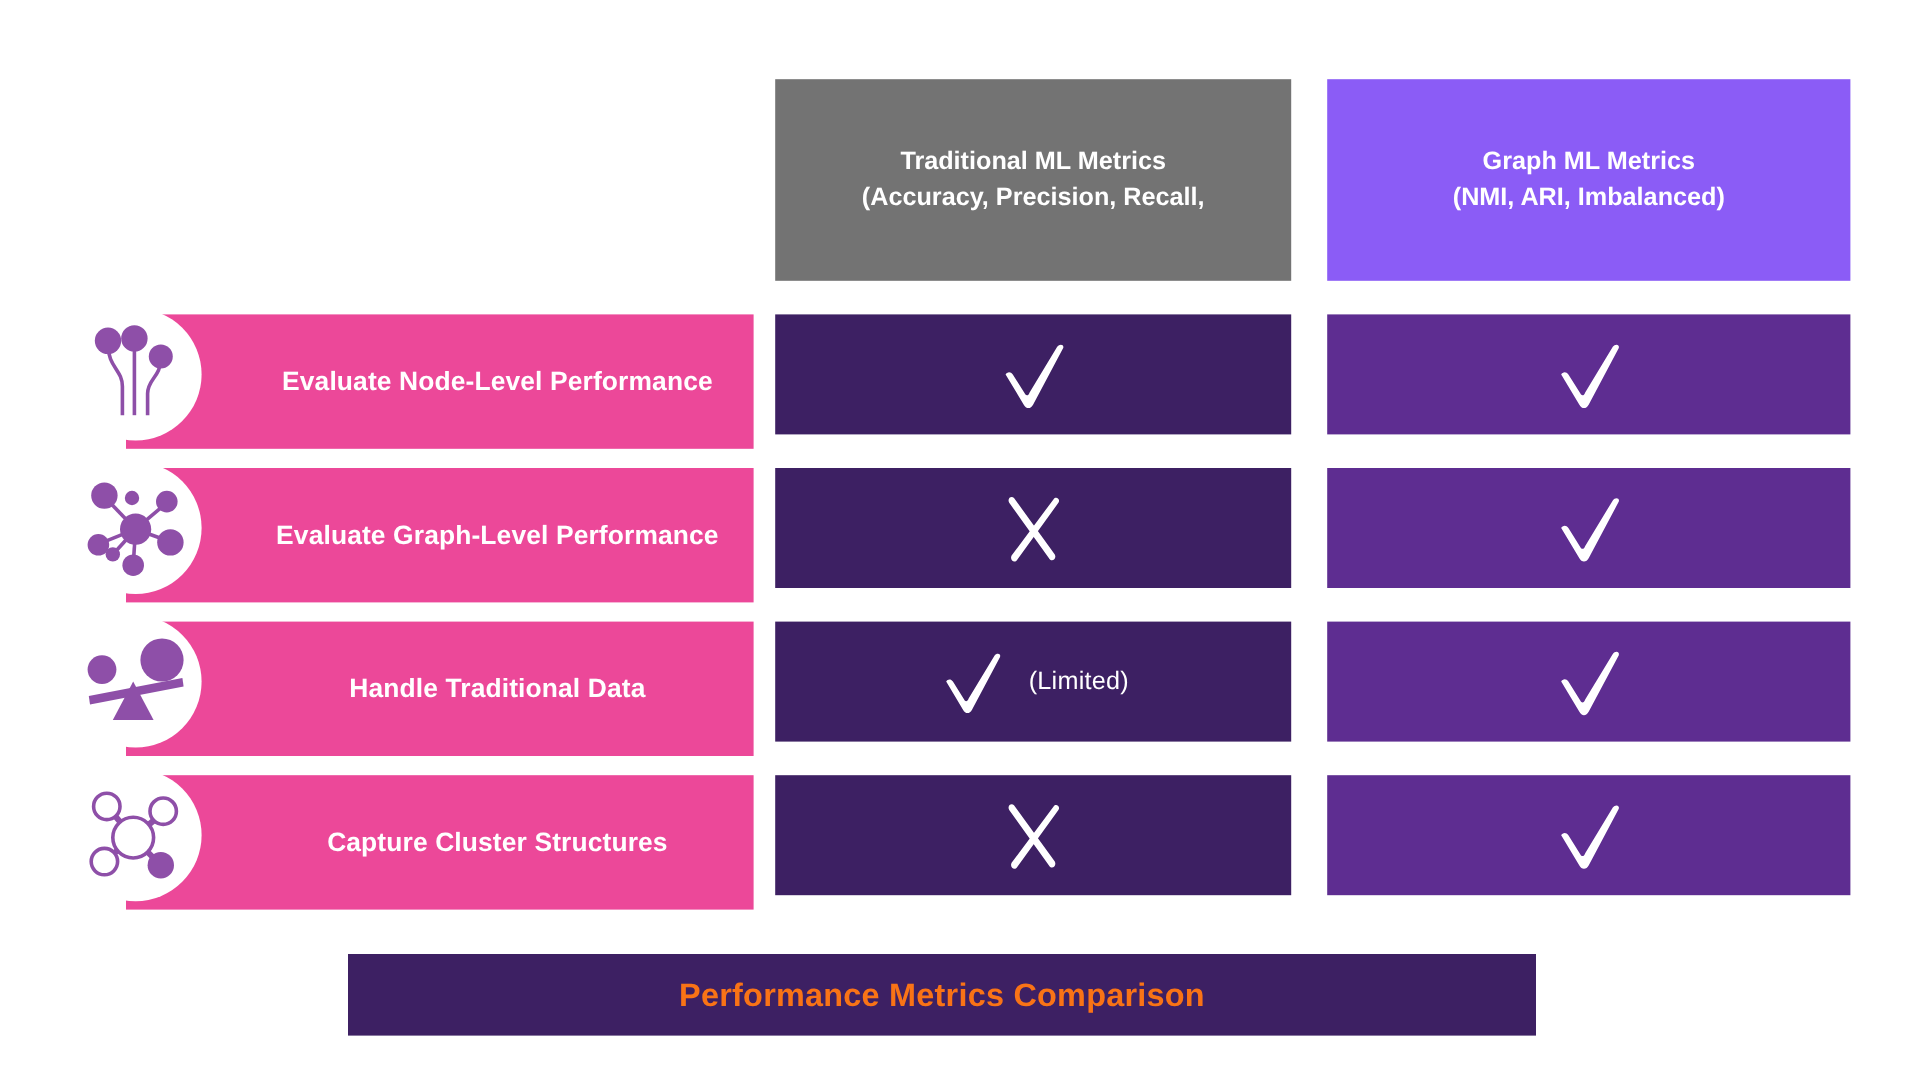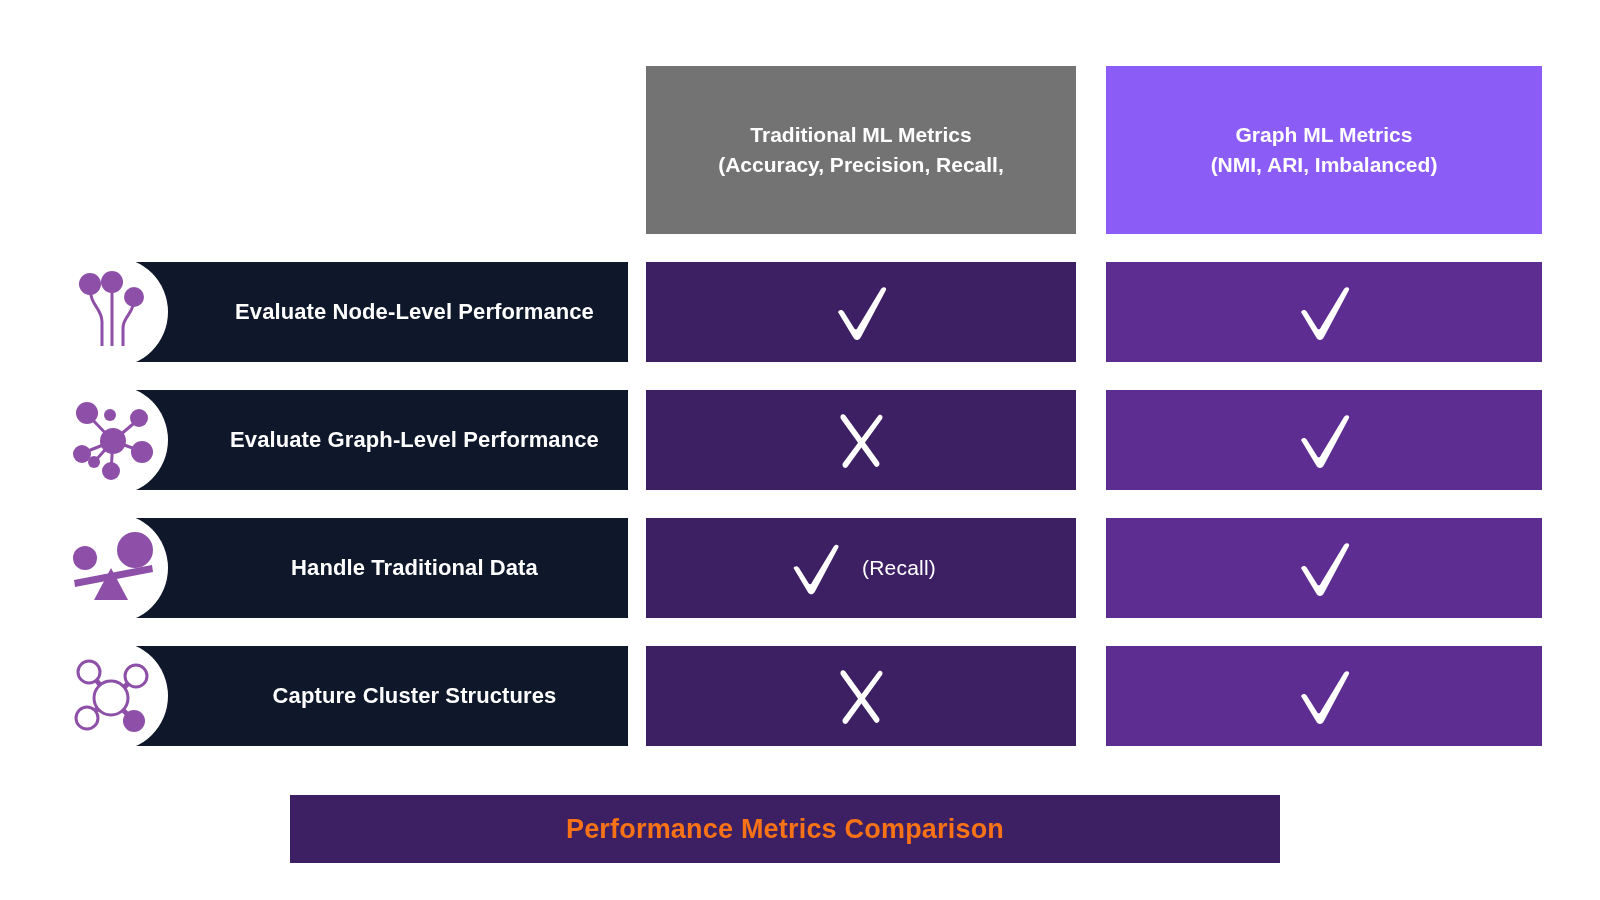--- a/index.html
+++ b/index.html
@@ -60,22 +60,22 @@
   .row.r1 { top: 390px; }
   .row.r2 { top: 518px; }
   .row.r3 { top: 646px; padding-left: 24px; }
 
   
   .label-bar {
     position: absolute;
     left: 105px;
     top: 0;
     width: 523px;
-    height: 100px;
-    background: #0f172a;
+    height: 112px;
+    background: #ec4899;
     display: flex;
     align-items: center;
     justify-content: center;
     z-index: 1;
   }
   .label-text {
     color: #ffffff;
     font-size: 22px;
     font-weight: bold;
     letter-spacing: 0.1px;
@@ -240,21 +240,21 @@
         <circle cx="15" cy="26" r="12" fill="#8E4FA8"></circle>
         <circle cx="65" cy="18" r="18" fill="#8E4FA8"></circle>
         <path d="M4 48 L82 33 L83 40 L5 55 Z" fill="#8E4FA8"></path>
         <path d="M41 36 L58 68 L24 68 Z" fill="#8E4FA8"></path>
       </svg>
     </div>
     <div class="cell trad has-note">
       <svg class="mark" width="58" height="60" viewBox="0 0 62 62">
         <path d="M8 31 C9 29, 12 28, 14 31 L24 47 C25 49, 27 49, 28 46 L51 8 C53 5, 57 6, 56 9 L31 56 C29 60, 25 60, 23 56 Z" fill="#ffffff"></path>
       </svg>
-      <span class="note">(Recall)</span>
+      <span class="note">(Limited)</span>
     </div>
     <div class="cell graph">
       <svg class="mark" width="62" height="62" viewBox="0 0 62 62">
         <path d="M8 31 C9 29, 12 28, 14 31 L24 47 C25 49, 27 49, 28 46 L51 8 C53 5, 57 6, 56 9 L31 56 C29 60, 25 60, 23 56 Z" fill="#ffffff"></path>
       </svg>
     </div>
   </div>
 
   <div class="row r3">
     <div class="label-bar">

